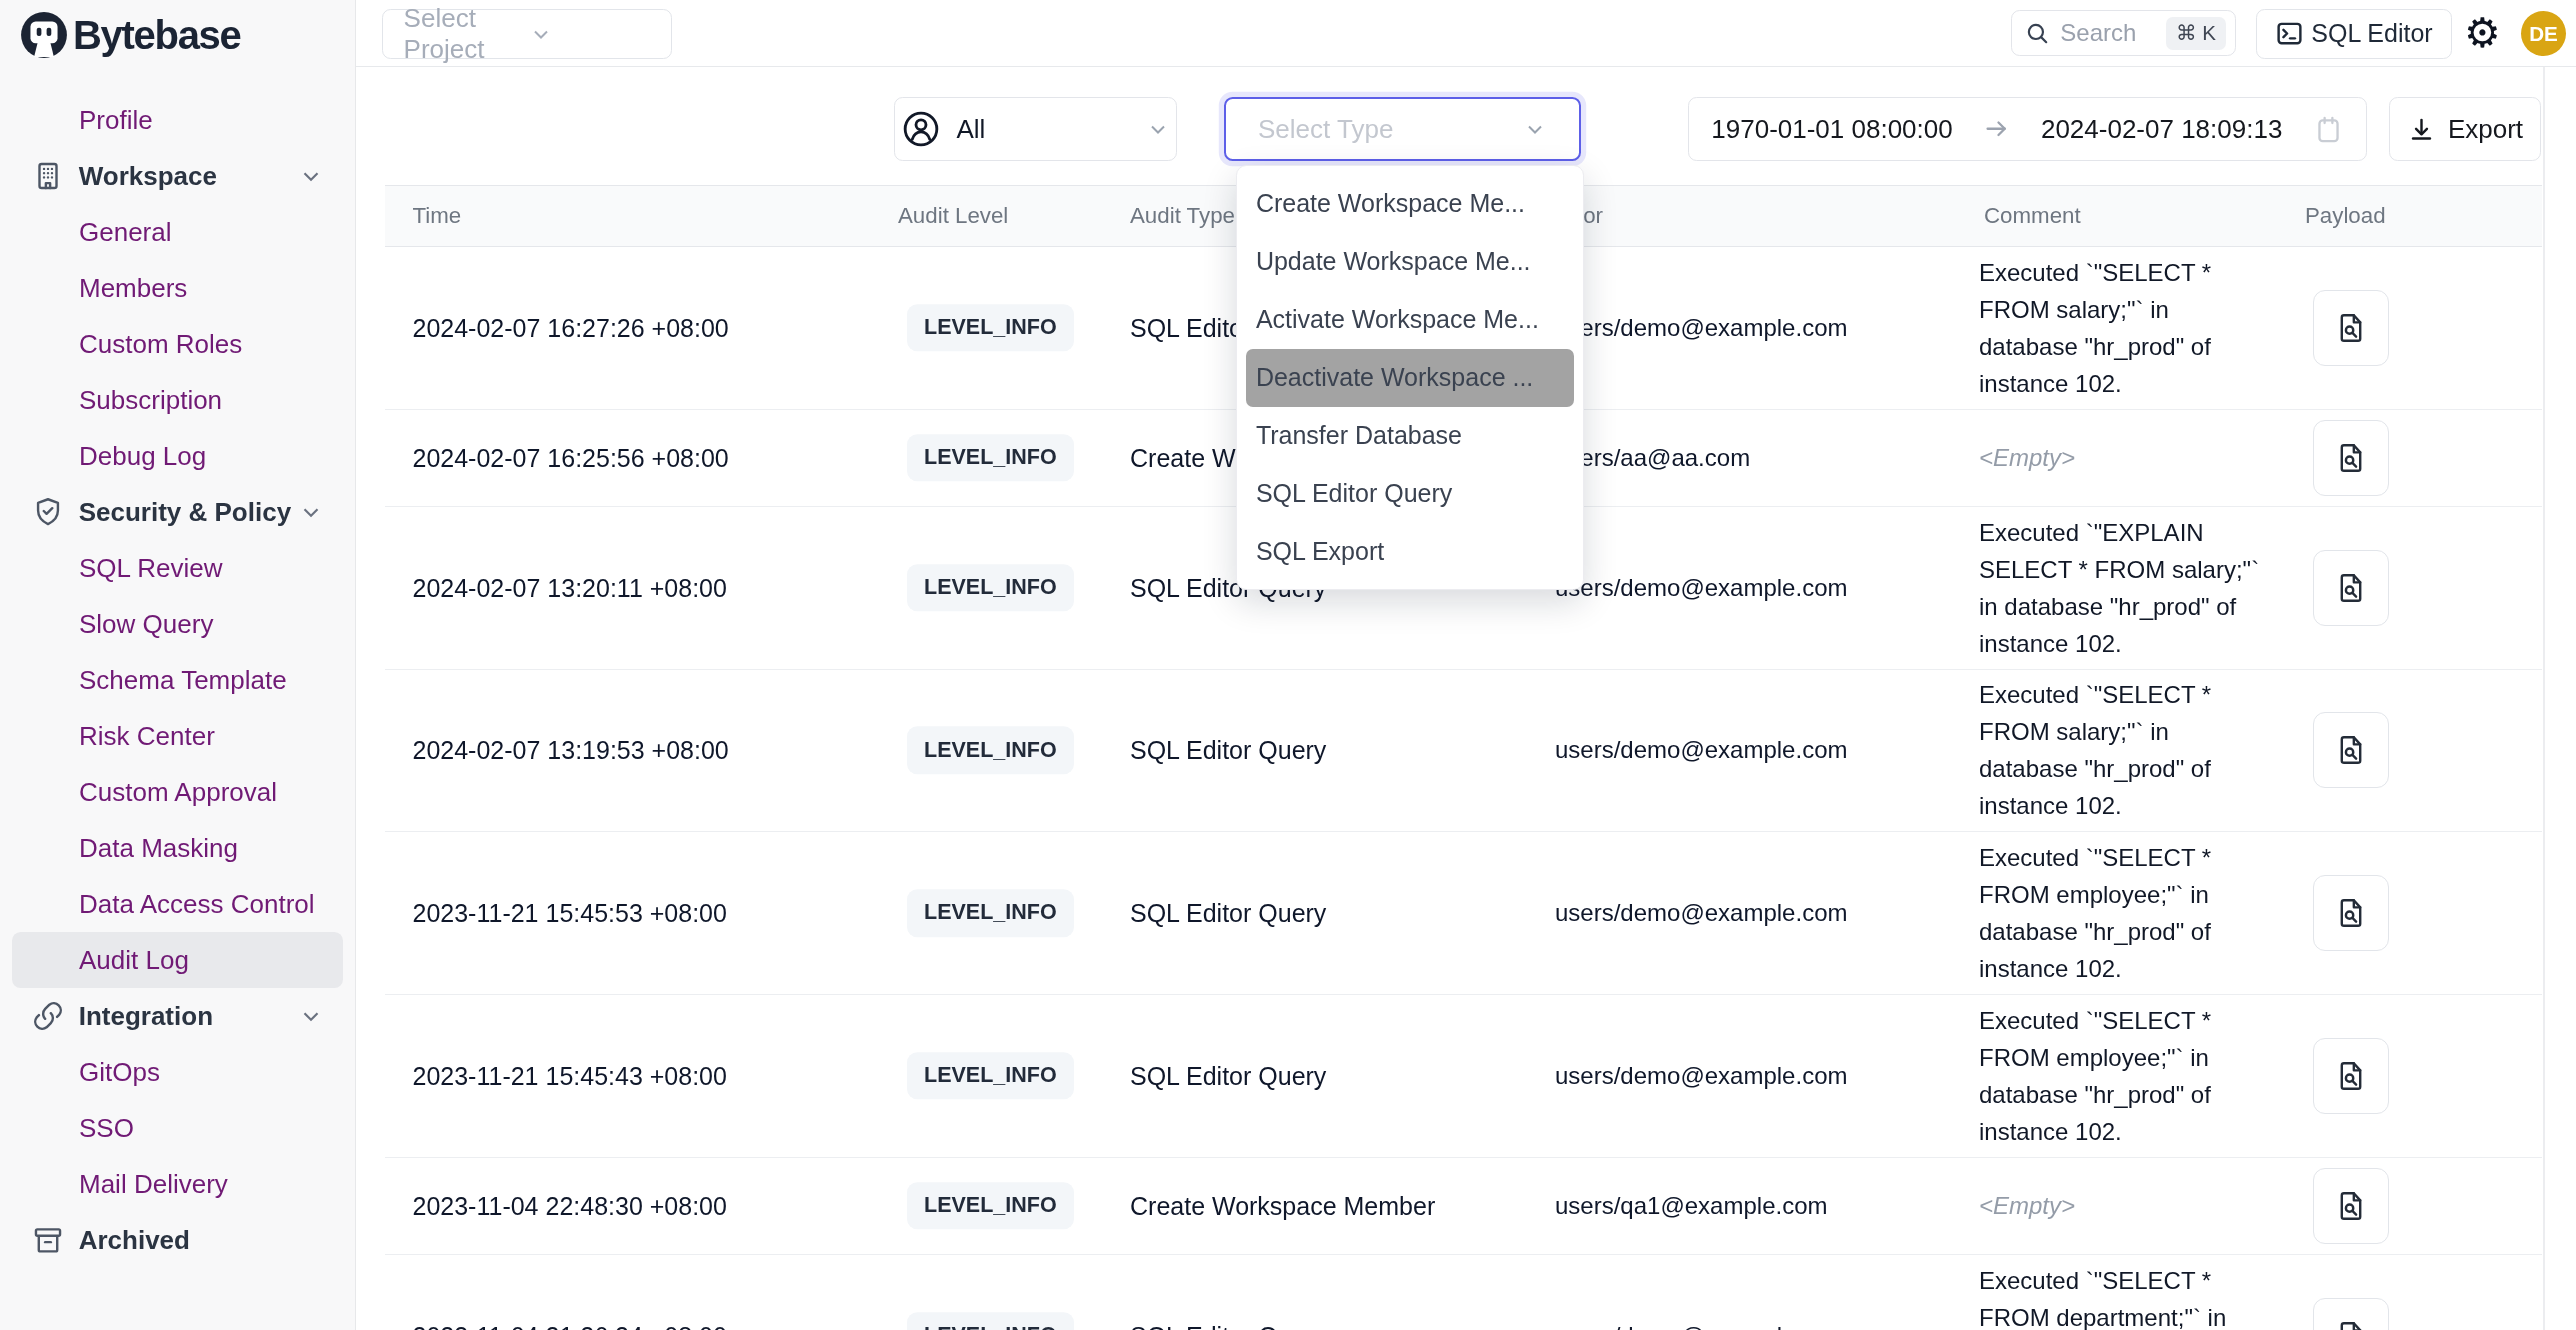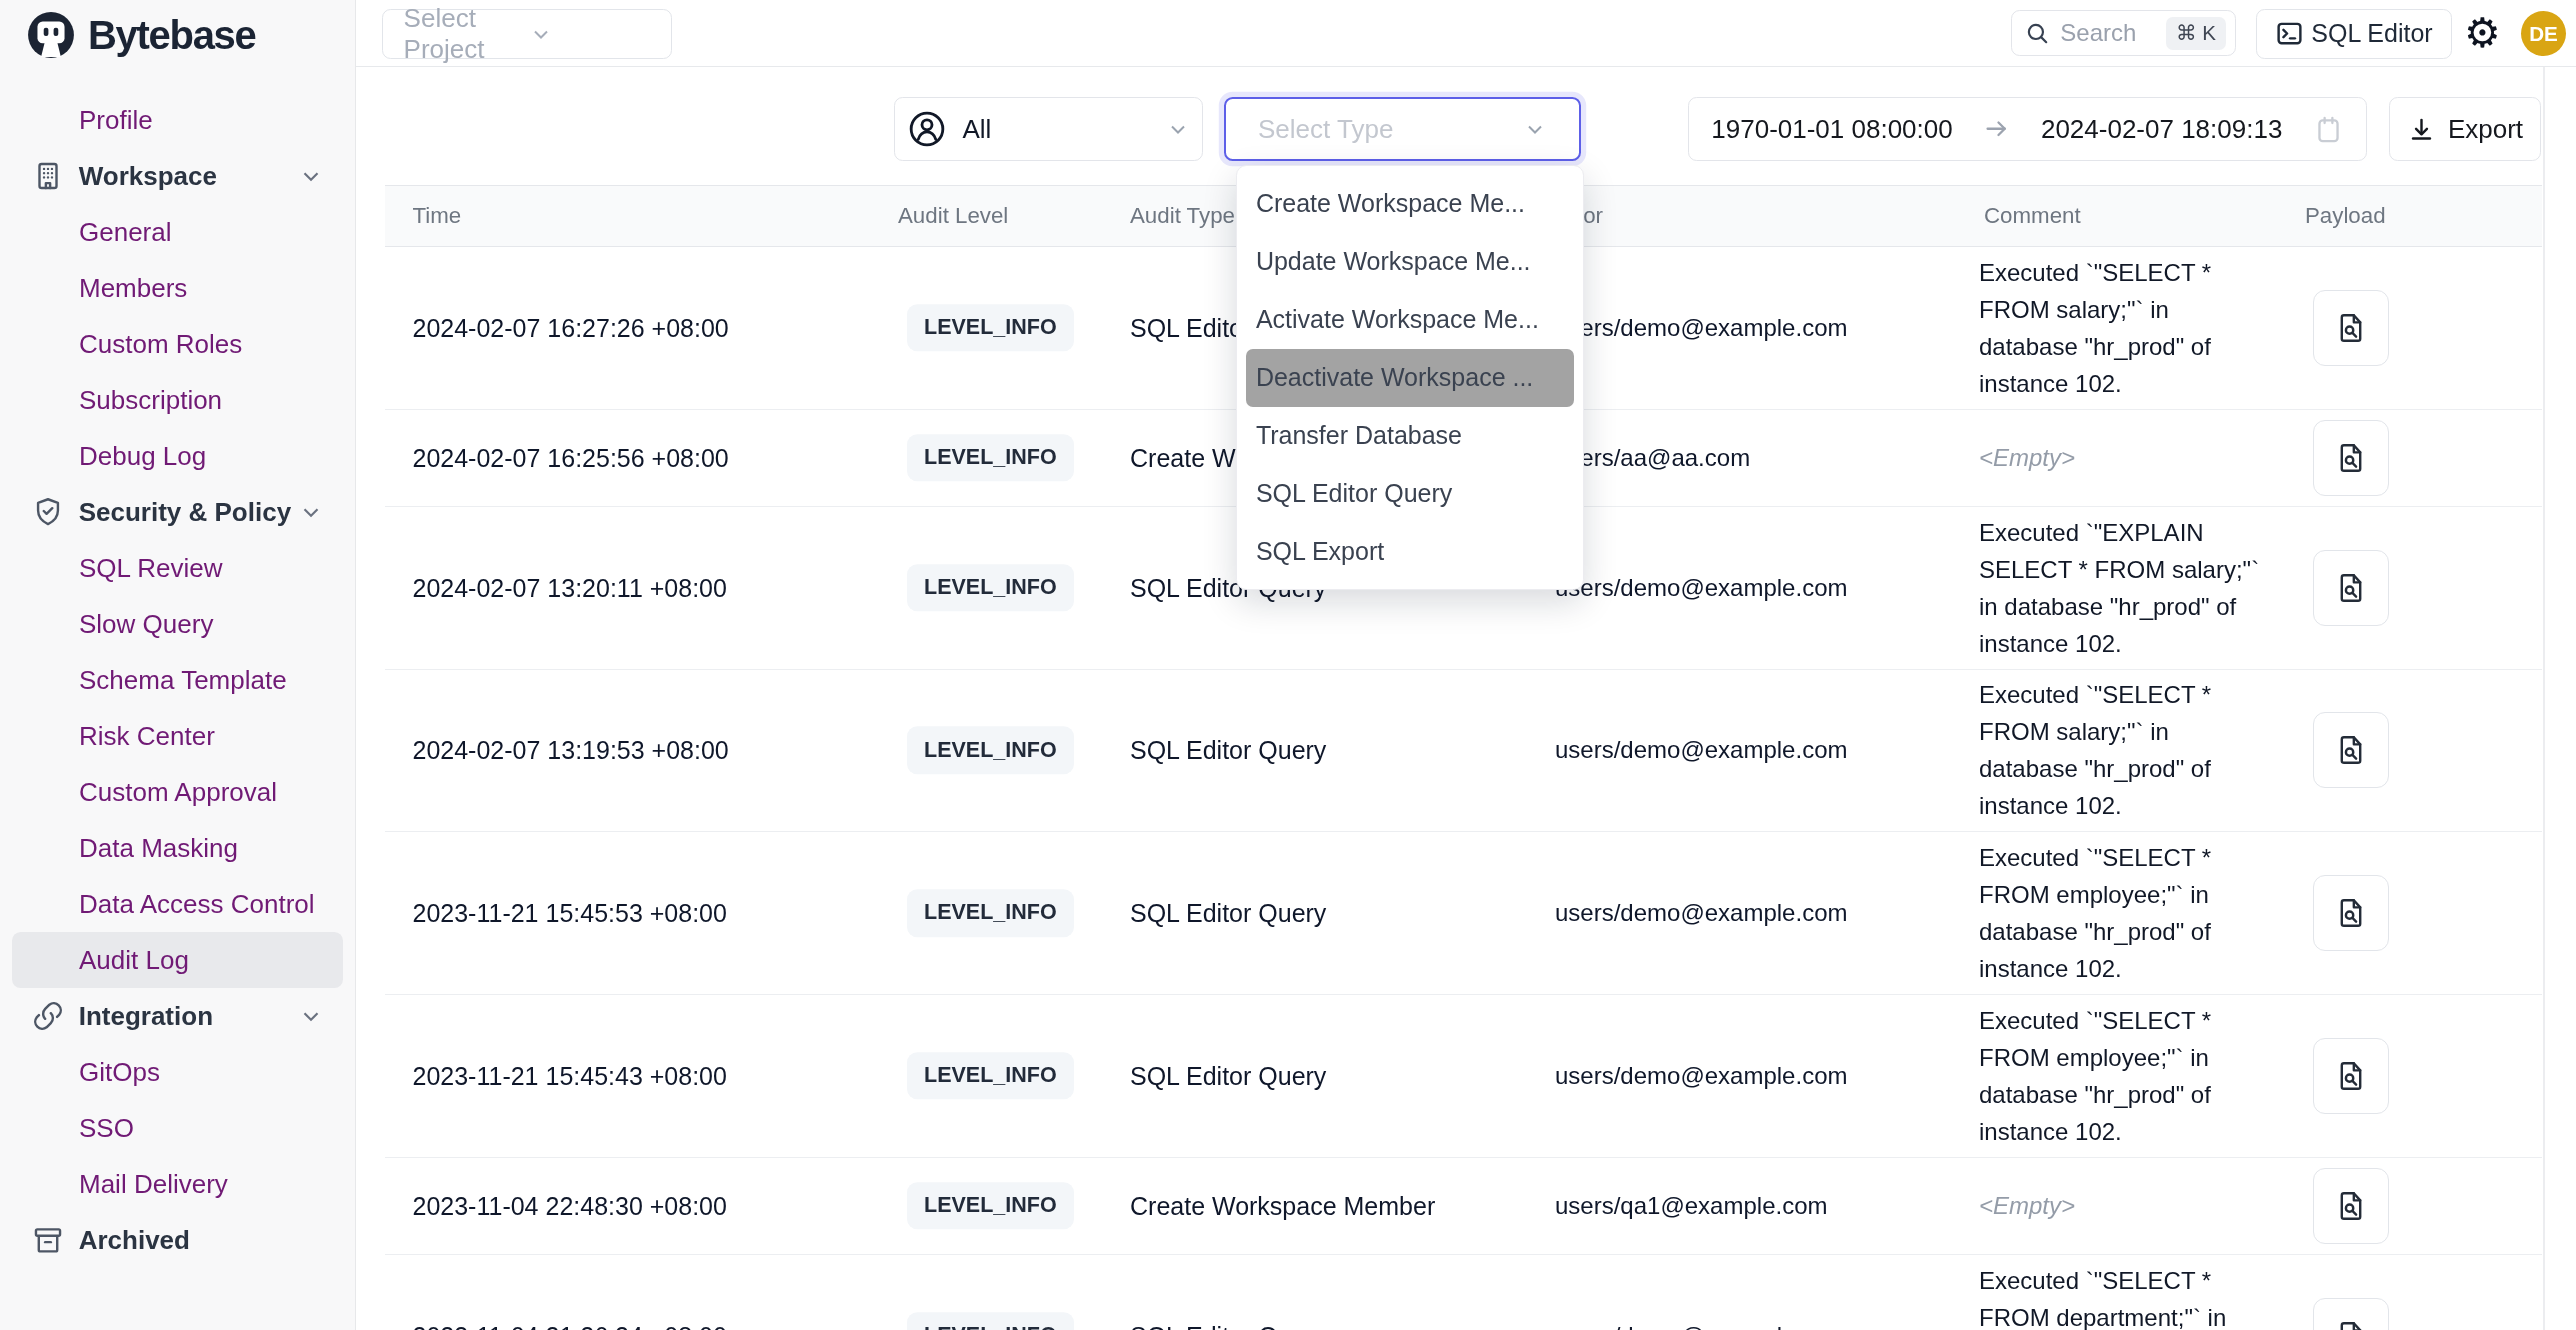--- a/index.html
+++ b/index.html
@@ -3,21 +3,21 @@
 <meta charset="utf-8">
 <style>
   html,body{margin:0;padding:0;background:#fff;}
   #app{position:relative;width:2576px;height:1330px;overflow:hidden;background:#fff;
        font-family:"Liberation Sans",sans-serif;color:#111827;}
   svg{display:block;}
 
   
   .sidebar{position:absolute;left:0;top:0;width:356px;height:1330px;background:#f8f8f9;
            border-right:1.7px solid #e7e8ea;box-sizing:border-box;}
-  .logo{position:absolute;left:26px;top:10.3px;display:flex;align-items:center;gap:12px;}
+  .logo{position:absolute;left:19px;top:10.3px;display:flex;align-items:center;gap:4px;}
   .logo-text{font-size:40px;font-weight:800;color:#1b2434;letter-spacing:-1.3px;}
   .nav{position:absolute;top:92px;left:0;right:0;}
   .nitem{height:56px;display:flex;align-items:center;margin:0 12px;padding:0 19px;
          border-radius:8.6px;position:relative;box-sizing:border-box;cursor:pointer;}
   .nitem .nicon{width:34px;height:34px;margin-right:13.7px;color:#4d5665;flex:none;}
   .nitem.section .nlabel{font-size:26px;font-weight:700;color:#2b3442;}
   .nitem.sub{padding-left:67px;}
   .nitem.sub .nlabel{font-size:26px;color:#701a75;}
   .nitem.active{background:#e8e9ec;}
   .nchev{position:absolute;right:19px;color:#6b7280;}
@@ -38,21 +38,21 @@
           background:#fff;box-sizing:border-box;}
   .sqleditor span{font-size:25px;color:#1f2937;font-weight:500;}
   .gear{position:absolute;left:2464px;top:8.6px;font-size:41px;line-height:48px;color:#0d1320;cursor:pointer;}
   .avatar{position:absolute;left:2521px;top:11.2px;width:45px;height:45px;border-radius:50%;
           background:#d9a513;color:#fff;font-size:20.6px;font-weight:700;display:flex;
           align-items:center;justify-content:center;}
 
   
   .fbox{position:absolute;top:97px;height:64px;border:1.7px solid #e3e5ea;border-radius:8.6px;
         background:#fff;display:flex;align-items:center;box-sizing:border-box;}
-  .f-actor{left:894px;width:309px;padding:0 12px;}
+  .f-actor{left:894px;width:283px;padding:0 6px;}
   .f-actor .flabel{font-size:26px;color:#111827;margin-left:15.5px;flex:1;}
   .f-type{left:1224px;width:357px;padding:0 32px;border:2.6px solid #5d5fe8;
           box-shadow:0 0 0 5.2px rgba(93,95,232,.15);}
   .f-type .fph{font-size:26px;color:#c3c7cf;flex:1;}
   .f-dates{left:1688px;width:679px;padding:0 22.3px;justify-content:space-between;}
   .f-dates .dt{font-size:26px;color:#15181e;}
   .f-arrow{color:#9ca3af;}
   .f-export{left:2389px;width:152px;justify-content:center;gap:12px;cursor:pointer;}
   .f-export span{font-size:26px;color:#15181e;}
   .chev{color:#9aa3af;flex:none;}

